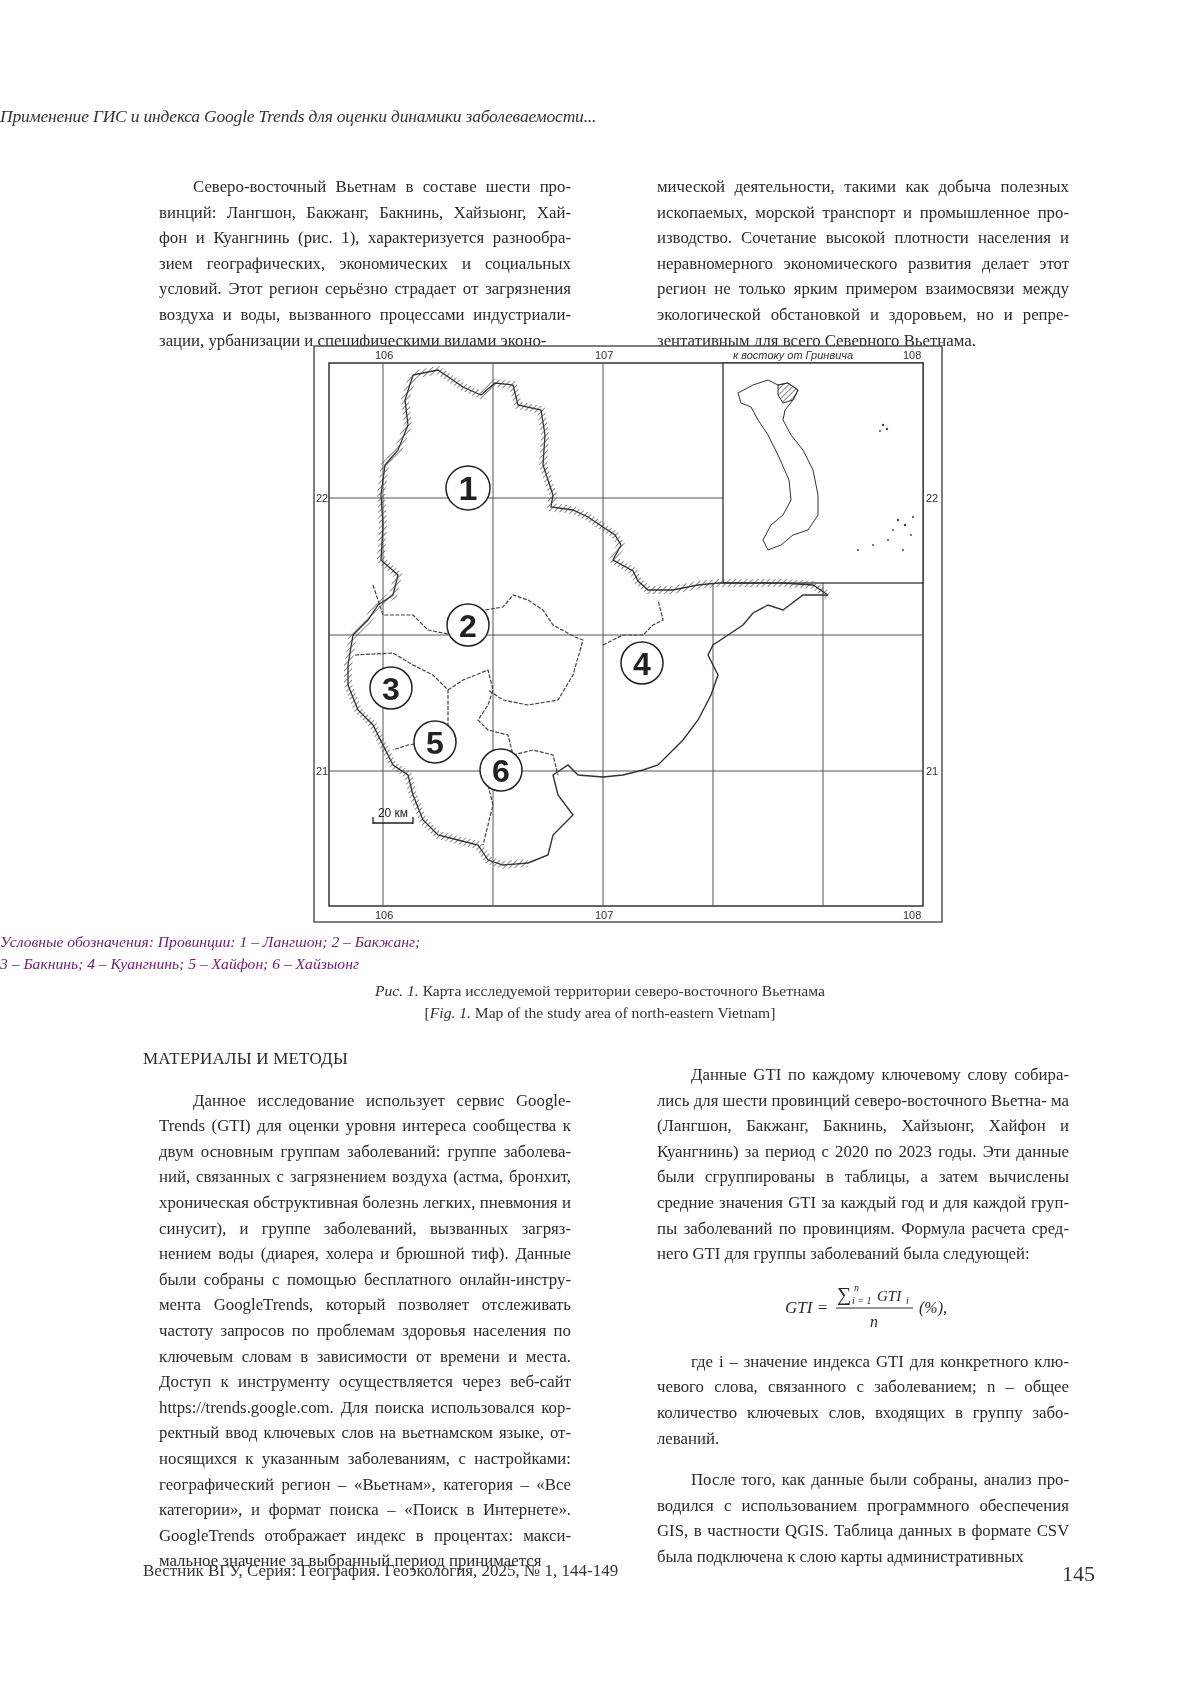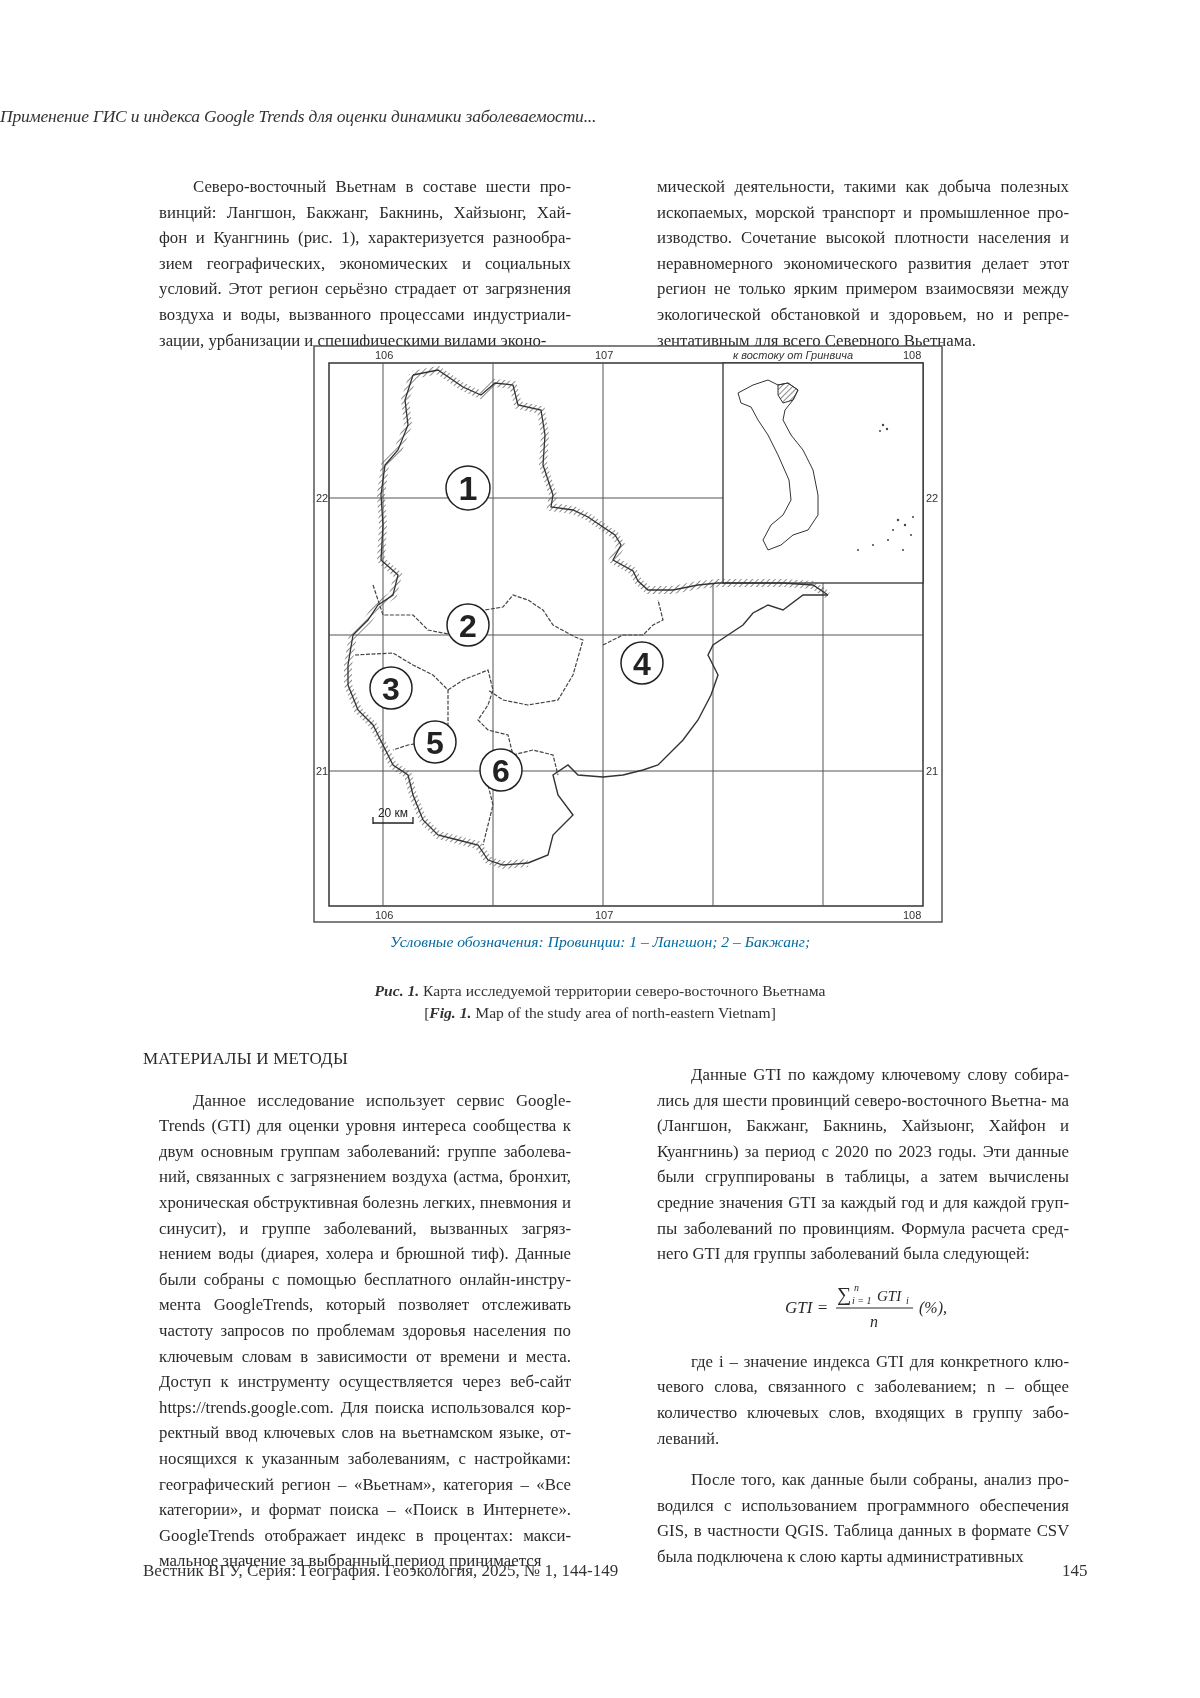--- a/index.html
+++ b/index.html
@@ -10,28 +10,28 @@
   .col { position: absolute; width: 444px; font-size: 16.8px; line-height: 25.6px; text-align: justify;
          hyphens: manual; }
   .col p { margin: 16px; }
   .indent { text-indent: 34px; }
   .col-left-top { left: 143px; top: 158px; }
   .col-right-top { left: 641px; top: 158px; }
   .col-left-bot { left: 143px; top: 1046px; }
   .col-right-bot { left: 641px; top: 1046px; }
   .section-title { text-align: left; font-size: 17px; letter-spacing: 0.2px; }
   .map-wrap { position: absolute; left: 313px; top: 345px; width: 630px; height: 578px; }
-  .legend { position: absolute; top: 931px; left: 0; width: 1200px; text-align: center;
-            font-style: italic; font-size: 15.6px; line-height: 22px; color: #0369a1; }
+  .legend { position: absolute; top: 931px; left: 0; width: 1200px; 
+            font-style: italic; font-size: 15.6px; line-height: 22px; color: #701a75; }
   .caption { position: absolute; top: 980px; left: 0; width: 1200px; text-align: center;
              font-size: 15.6px; line-height: 22px; color: #333; }
-  .caption i { font-style: italic; font-weight: bold; }
+  .caption i { font-style: italic; }
   .formula { text-align: center; font-style: italic; font-family: "Liberation Serif", serif; margin: 2px 0 4px 0; height: 50px; position: relative; }
   .footer-journal { position: absolute; top: 1561px; left: 143px; font-size: 17px; color: #333; }
-  .footer-page { position: absolute; top: 1561px; left: 1062px; font-size: 17px; color: #333; }
+  .footer-page { position: absolute; top: 1561px; left: 1062px; font-size: 22px; color: #333; }
 </style>
 </head>
 <body>
 
 <div class="running-head">Применение ГИС и индекса Google Trends для оценки динамики заболеваемости...</div>
 
 <div class="col col-left-top">
   <p class="indent">
     <span>Северо-восточный Вьетнам в составе шести про-</span>
     <span>винций: Лангшон, Бакжанг, Бакнинь, Хайзыонг, Хай-</span>
@@ -144,20 +144,21 @@
       <text x="3" y="157">22</text>
       <text x="613" y="157">22</text>
       <text x="3" y="430">21</text>
       <text x="613" y="430">21</text>
     </g>
   </svg>
 </div>
 
 <div class="legend">
   <div>Условные обозначения: Провинции: 1 – Лангшон; 2 – Бакжанг;</div>
+  <div>3 – Бакнинь; 4 – Куангнинь; 5 – Хайфон; 6 – Хайзыонг</div>
 </div>
 
 <div class="caption">
   <div><i>Рис. 1.</i><span> Карта исследуемой территории северо-восточного Вьетнама</span></div>
   <div><span>[</span><i>Fig. 1.</i><span> Map of the study area of north-eastern Vietnam]</span></div>
 </div>
 
 <div class="col col-left-bot">
   <div class="section-title">МАТЕРИАЛЫ И МЕТОДЫ</div>
   <p class="indent">

